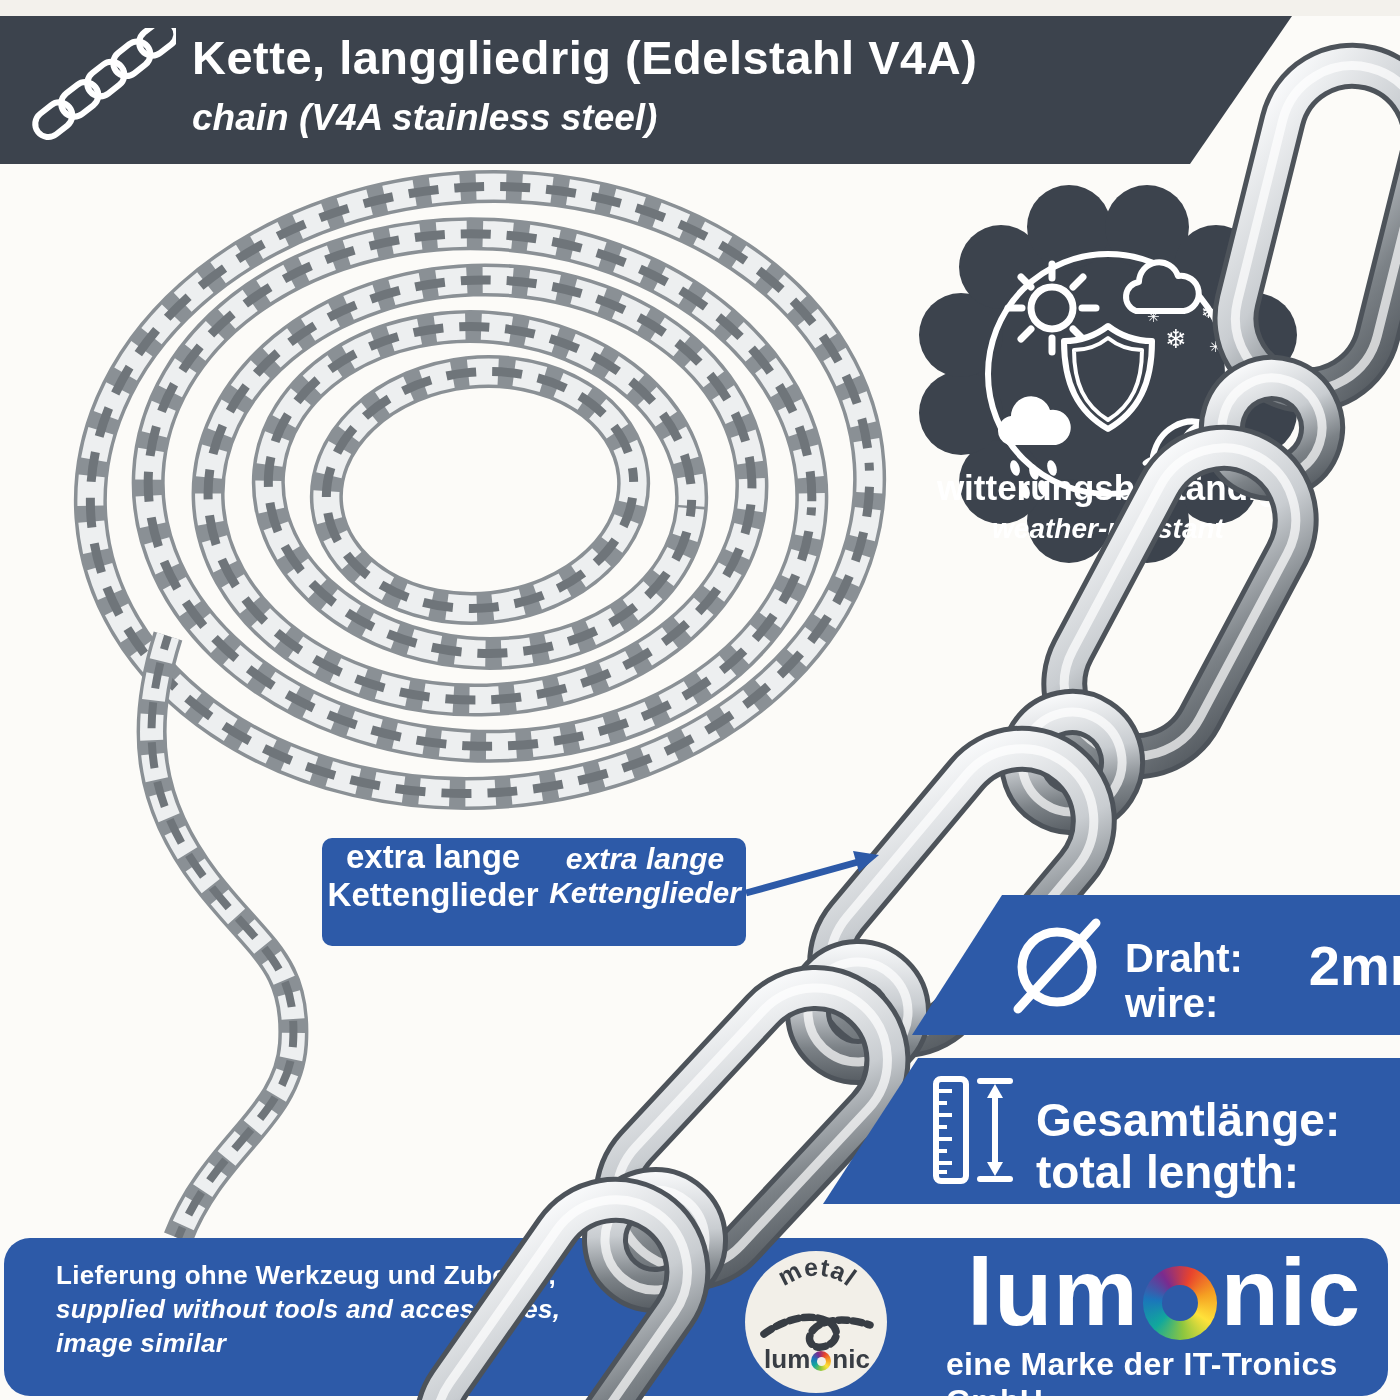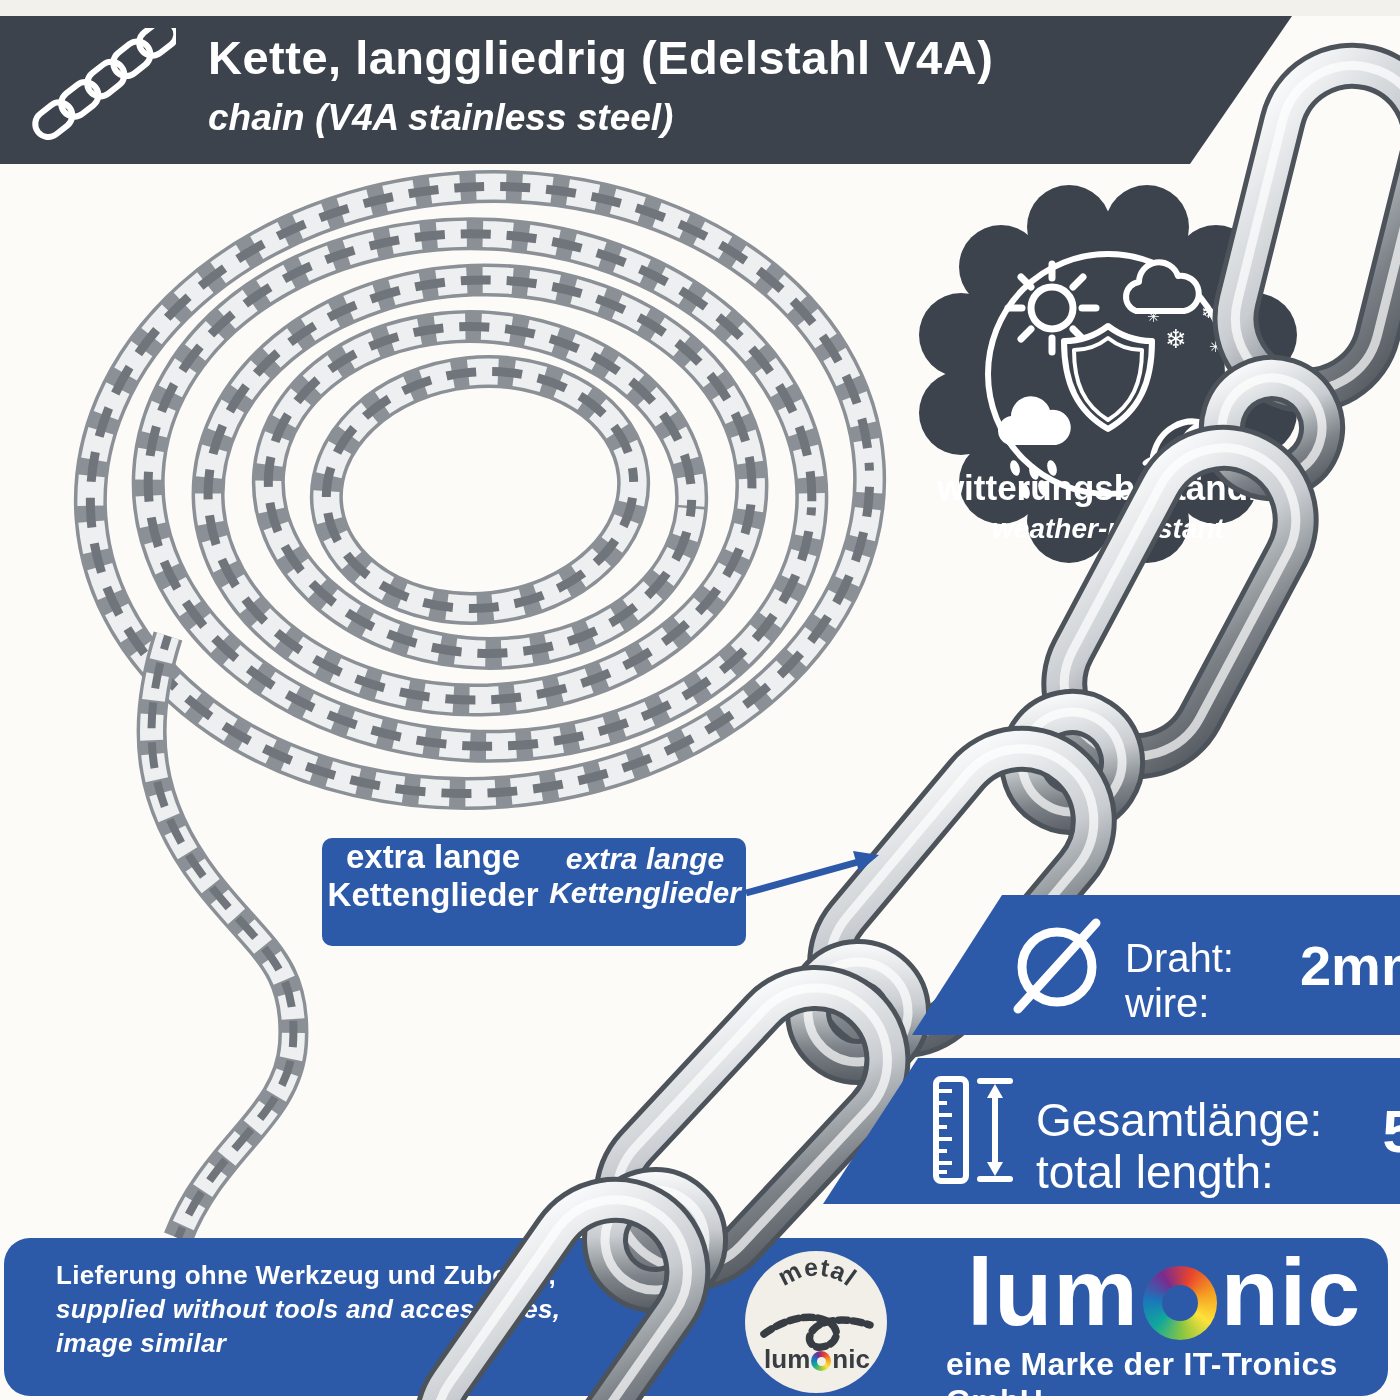--- a/index.html
+++ b/index.html
@@ -7,21 +7,21 @@
           font-family:"Liberation Sans","DejaVu Sans",sans-serif;}
   .abs{position:absolute;}
   svg text{font-family:"Liberation Sans","DejaVu Sans",sans-serif;}
 
   
   .top-strip{left:0;top:0;width:1400px;height:16px;background:#f3f1ec;z-index:2;}
 
   
   .header{left:0;top:16px;width:1292px;height:148px;background:#3c434d;z-index:50;
           clip-path:polygon(0 0,1292px 0,1190px 148px,0 148px);}
-  .header-text{position:absolute;left:208px;top:14px;color:#fff;}
+  .header-text{position:absolute;left:192px;top:14px;color:#fff;}
   .header-title{font-size:47px;font-weight:bold;letter-spacing:.5px;}
   .header-sub{font-size:37px;font-weight:bold;font-style:italic;margin-top:12px;}
   .header-icon{left:26px;top:28px;z-index:51;}
 
   
   .photo{left:0;top:0;z-index:10;}
   .bigchain{left:0;top:0;z-index:30;pointer-events:none;}
   .co-base{fill:none;stroke:#8a9095;stroke-width:33;}
   .co-lite{fill:none;stroke:#edeff0;stroke-width:26;stroke-dasharray:30 16;}
   .co-dark{fill:none;stroke:#6f757a;stroke-width:9;stroke-dasharray:30 16;stroke-dashoffset:22;}
@@ -36,21 +36,21 @@
   .wbadge{left:915px;top:180px;z-index:15;}
 
   
   .banner{background:#2d5aa8;color:#fff;display:flex;align-items:center;z-index:40;}
   .banner1{left:860px;top:895px;width:540px;height:140px;
            clip-path:polygon(142px 0,540px 0,540px 140px,52px 140px);
            padding-left:150px;box-sizing:content-box;gap:20px;}
   .banner2{left:760px;top:1058px;width:640px;height:146px;
            clip-path:polygon(158px 0,640px 0,640px 146px,63px 146px);
            padding-left:172px;box-sizing:content-box;gap:22px;}
-  .spec-labels{font-size:40px;font-weight:normal;line-height:1.13;margin-top:32px;}
+  .spec-labels{font-size:40px;font-weight:bold;line-height:1.13;margin-top:32px;}
   .banner2 .spec-labels{font-size:46px;}
   .spec-value{font-size:56px;font-weight:bold;margin-left:46px;}
   .banner2 .spec-value{font-size:60px;margin-left:38px;}
 
   
   .flabel{left:322px;top:838px;width:424px;height:108px;background:#2d5aa8;border-radius:10px;
           color:#fff;text-align:center;z-index:40;display:flex;flex-direction:row;justify-content:center;}
   .flabel-l1{font-size:33px;font-weight:bold;}
   .flabel-l2{font-size:30px;font-weight:bold;font-style:italic;margin-top:4px;}
   .arrow{left:0;top:0;z-index:45;pointer-events:none;}

